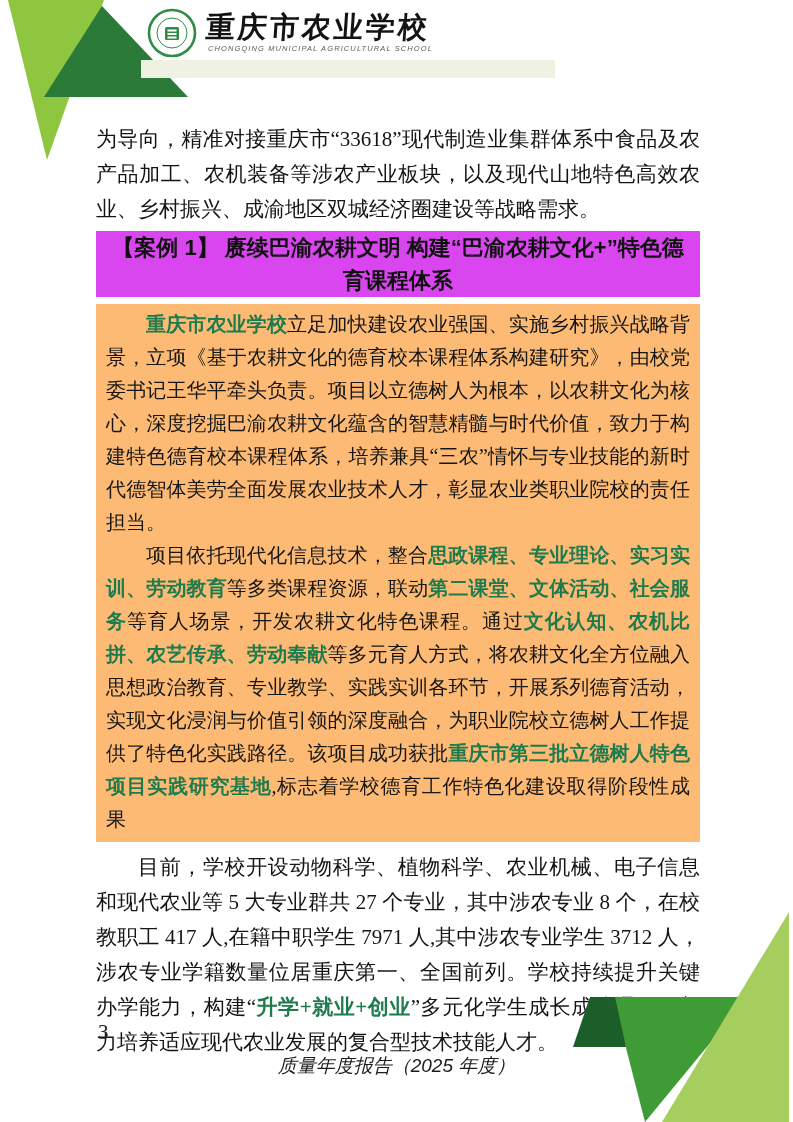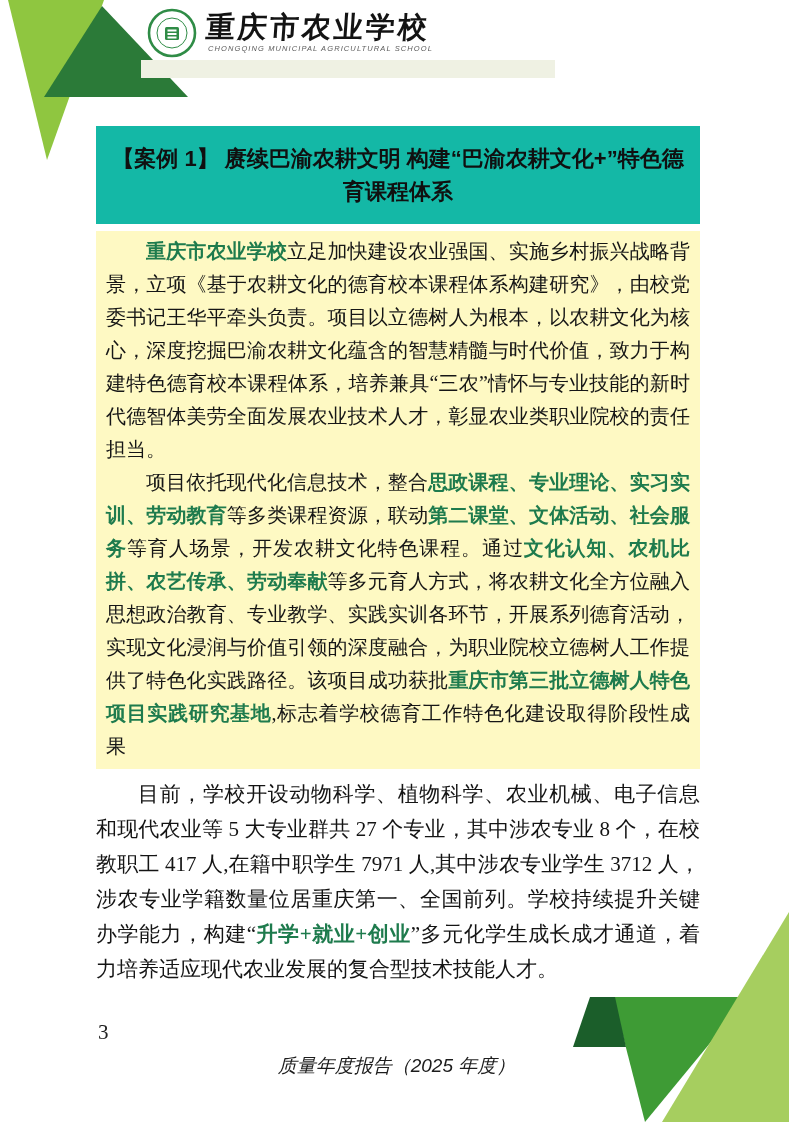--- a/index.html
+++ b/index.html
@@ -40,27 +40,27 @@
     position:absolute;left:96px;top:122px;width:604px;
   }
   .para{
     font-size:21px;line-height:35px;text-align:justify;
     margin:0;color:#141414;
   }
   .para.indent{text-indent:2em;}
   
   .case-box{margin-top:4px;}
   .case-title{
-    background:#14b8a6;
+    background:#d946ef;
     font-family:"Liberation Sans","DejaVu Sans",sans-serif;
     font-weight:bold;font-size:22px;line-height:33px;
-    color:#101010;text-align:center;padding:16px 8px;
+    color:#101010;text-align:center;padding:0 8px;
   }
   .case-body{
-    margin-top:7px;background:#fef9c3;
+    margin-top:7px;background:#fdba74;
     padding:4px 10px 6px 10px;
   }
   .case-para{
     font-size:20px;line-height:33px;text-align:justify;
     text-indent:2em;margin:0;color:#161616;
   }
   .seg-green{color:#1E7B4D;font-weight:bold;}
   .closing{margin-top:8px;}
   
   .page-number{
@@ -91,20 +91,21 @@
     <rect x="20.5" y="21.5" width="9" height="2" fill="#ffffff"></rect>
     <rect x="20.5" y="25" width="9" height="2" fill="#ffffff"></rect>
     <rect x="20.5" y="28.5" width="9" height="2" fill="#ffffff"></rect>
   </svg>
   <div class="school-name-zh">重庆市农业学校</div>
   <div class="school-name-en">CHONGQING MUNICIPAL AGRICULTURAL SCHOOL</div>
   <div class="header-bar"></div>
 
   <div class="content">
 
+    <p class="para">为导向，精准对接重庆市“33618”现代制造业集群体系中食品及农产品加工、农机装备等涉农产业板块，以及现代山地特色高效农业、乡村振兴、成渝地区双城经济圈建设等战略需求。</p>
 
     <div class="case-box">
       <div class="case-title">【案例 1】 赓续巴渝农耕文明 构建“巴渝农耕文化+”特色德育课程体系</div>
       <div class="case-body">
         <p class="case-para"><span class="seg-green">重庆市农业学校</span><span>立足加快建设农业强国、实施乡村振兴战略背景，立项《基于农耕文化的德育校本课程体系构建研究》，由校党委书记王华平牵头负责。项目以立德树人为根本，以农耕文化为核心，深度挖掘巴渝农耕文化蕴含的智慧精髓与时代价值，致力于构建特色德育校本课程体系，培养兼具“三农”情怀与专业技能的新时代德智体美劳全面发展农业技术人才，彰显农业类职业院校的责任担当。</span></p>
         <p class="case-para"><span>项目依托现代化信息技术，整合</span><span class="seg-green">思政课程、专业理论、实习实训、劳动教育</span><span>等多类课程资源，联动</span><span class="seg-green">第二课堂、文体活动、社会服务</span><span>等育人场景，开发农耕文化特色课程。通过</span><span class="seg-green">文化认知、农机比拼、农艺传承、劳动奉献</span><span>等多元育人方式，将农耕文化全方位融入思想政治教育、专业教学、实践实训各环节，开展系列德育活动，实现文化浸润与价值引领的深度融合，为职业院校立德树人工作提供了特色化实践路径。该项目成功获批</span><span class="seg-green">重庆市第三批立德树人特色项目实践研究基地</span><span>,标志着学校德育工作特色化建设取得阶段性成果</span></p>
       </div>
     </div>
 
     <p class="para indent closing"><span>目前，学校开设动物科学、植物科学、农业机械、电子信息和现代农业等 5 大专业群共 27 个专业，其中涉农专业 8 个，在校教职工 417 人,在籍中职学生 7971 人,其中涉农专业学生 3712 人，涉农专业学籍数量位居重庆第一、全国前列。学校持续提升关键办学能力，构建“</span><span class="seg-green">升学+就业+创业</span><span>”多元化学生成长成才通道，着力培养适应现代农业发展的复合型技术技能人才。</span></p>

